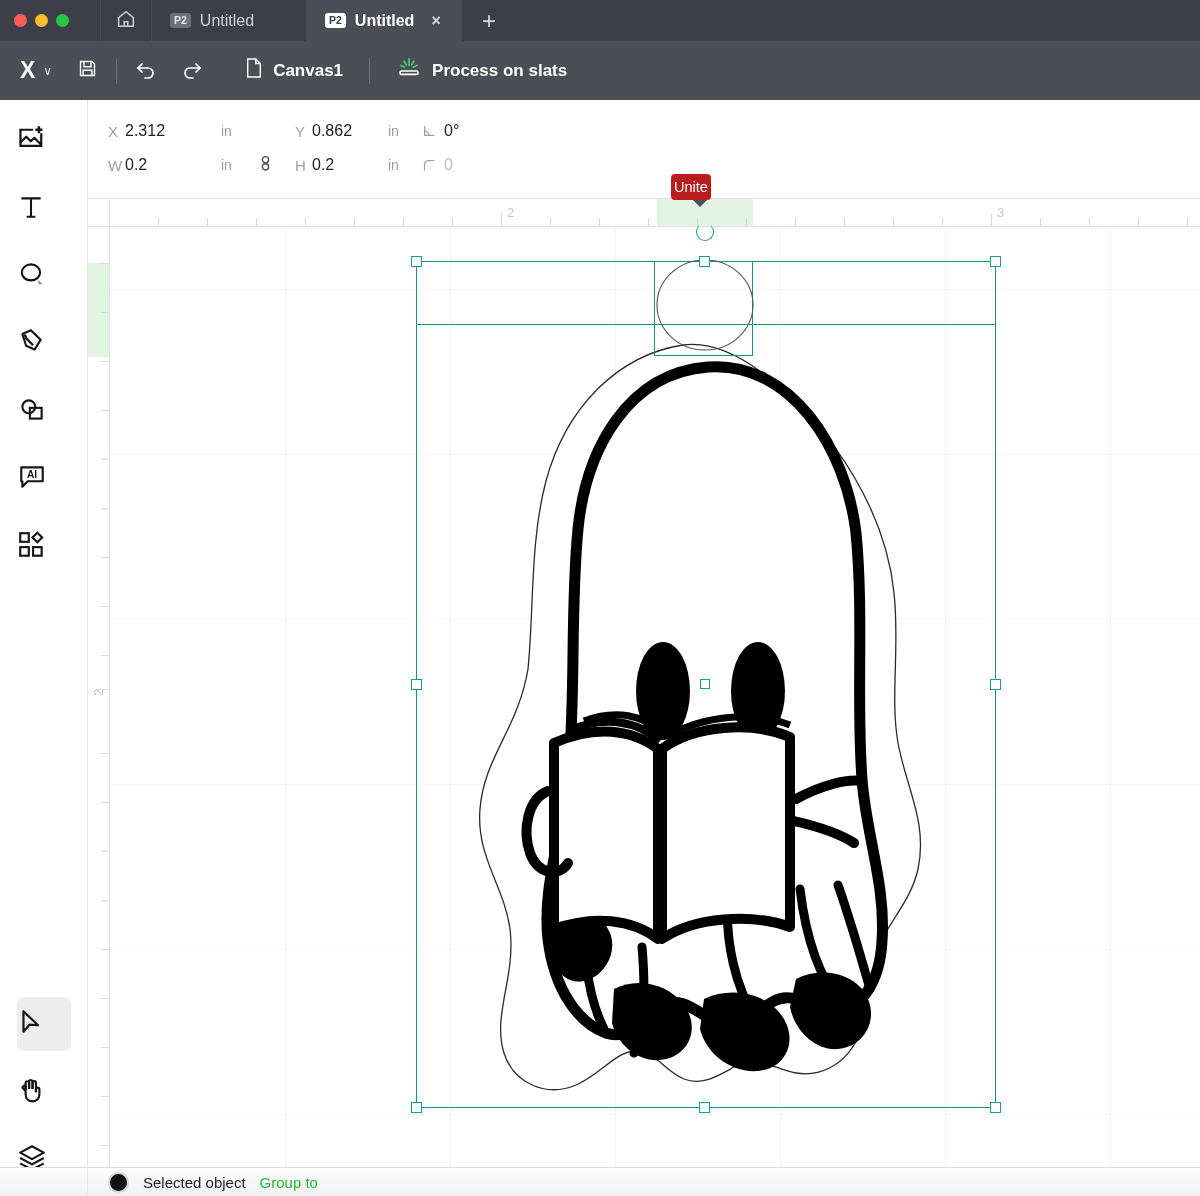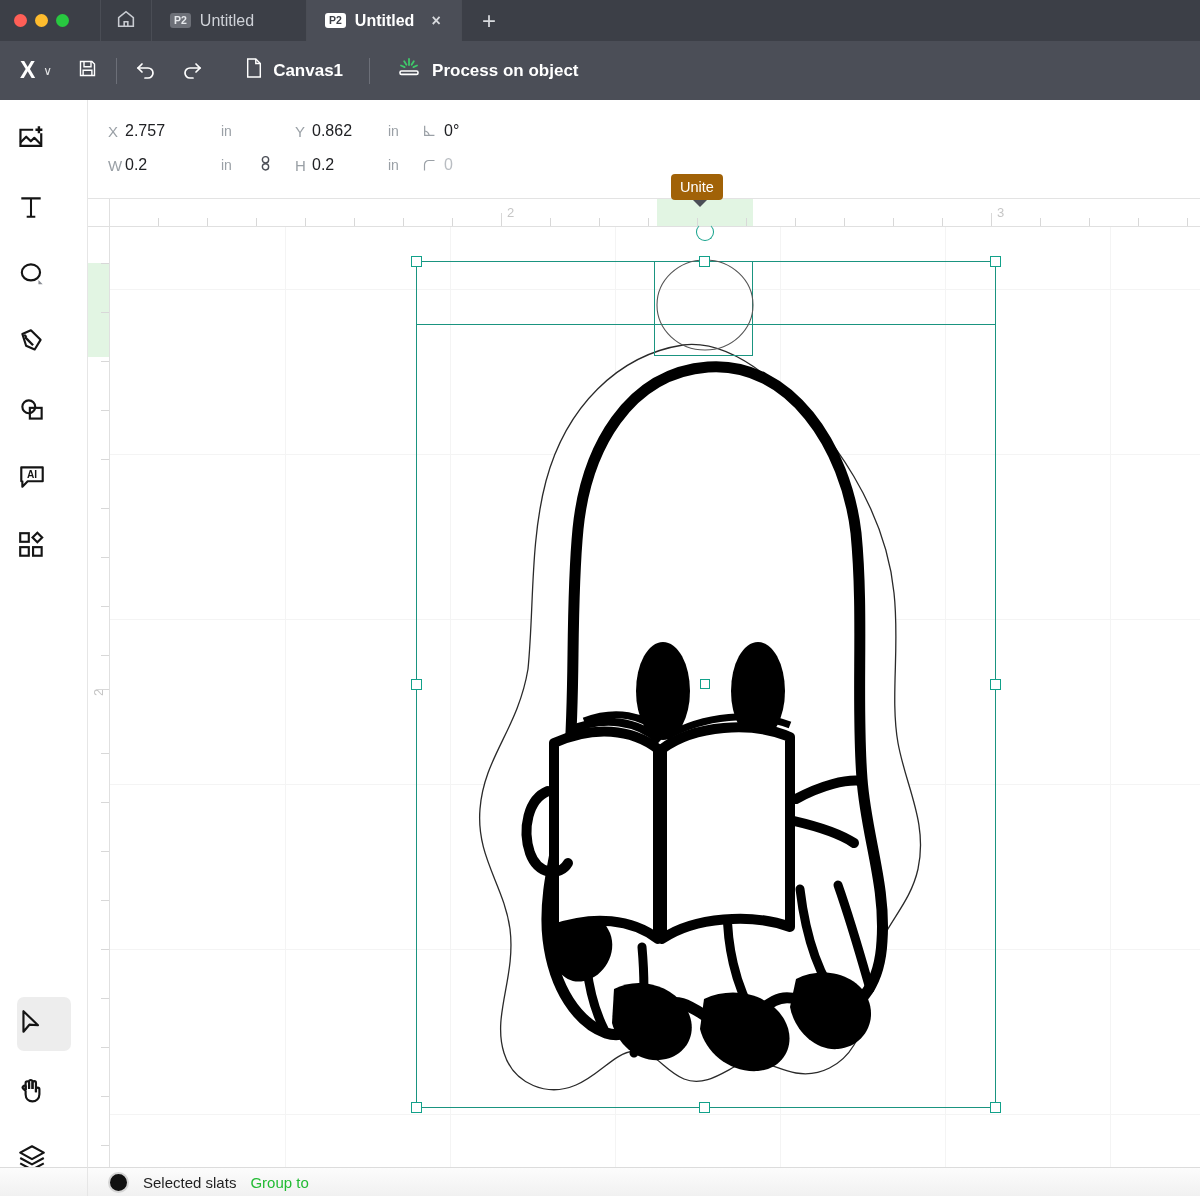--- a/index.html
+++ b/index.html
@@ -97,22 +97,22 @@
 
   .labelbtn {
     position: absolute; width: 84px; text-align: center;
     font-size: 14.5px; color: #202124;
   }
   .labelbtn .ic { height: 38px; display: flex; align-items: center; justify-content: center; }
 
   
   .tooltip {
     position: absolute; left: 671px; top: 74px;
-    background: #a16207; color: #fff;
-    font-size: 14.5px; padding: 5px 9px; border-radius: 4px;
+    background: #b91c1c; color: #fff;
+    font-size: 14.5px; padding: 5px 3px; border-radius: 4px;
     z-index: 40;
   }
   .tooltip::after {
     content: ""; position: absolute; left: 22px; top: 100%;
     border-left: 7px solid transparent; border-right: 7px solid transparent;
     border-top: 7px solid #4b4e57;
   }
 
   
   .rail {
@@ -269,30 +269,30 @@
           <g stroke="#3fc96a" stroke-width="1.8" stroke-linecap="round">
             <path d="M13 3v6"></path>
               <path d="M8.2 5.2l2.2 3.6"></path>
               <path d="M17.8 5.2l-2.2 3.6"></path>
             <path d="M5 9.5l3.6 1.6"></path>
               <path d="M21 9.5l-3.6 1.6"></path>
           </g>
           <rect x="4" y="15" width="18" height="3.4" rx="1.4" fill="none" stroke="#ffffff" stroke-width="1.6"></rect>
         </svg>
       </span>
-      <span>Process on object</span>
+      <span>Process on slats</span>
     </div>
   </div>
 
   <div class="propbar">
 
     <div class="fields">
       <div class="frow">
         <span class="flabel">X</span>
-        <span class="fval" style="width:96px">2.757</span>
+        <span class="fval" style="width:96px">2.312</span>
         <span class="funit" style="width:74px">in</span>
         <span class="flabel">Y</span>
         <span class="fval" style="width:76px">0.862</span>
         <span class="funit" style="width:34px">in</span>
         <span style="width:22px;display:flex;align-items:center">
           <svg width="16" height="16" viewBox="0 0 18 18" fill="none" stroke="#9aa0a6" stroke-width="1.4">
             <path d="M3 3v11h11"></path>
               <path d="M3 9a6 6 0 0 1 5 5"></path>
           </svg>
         </span>
@@ -678,17 +678,17 @@
       <div class="tick" style="left:13px;top:946px;width:8px;height:1px"></div>
     </div>
     <div class="corner"></div>
 
     <div class="rothandle" style="left:608px;top:24px"></div>
   </div>
 
   <div class="statusleft"></div>
   <div class="statusbar">
     <div class="statusdot"></div>
-    <span>Selected slats</span>
+    <span>Selected object</span>
     <span class="moveto">Group to</span>
   </div>
 
 </div>
 
 </body></html>

